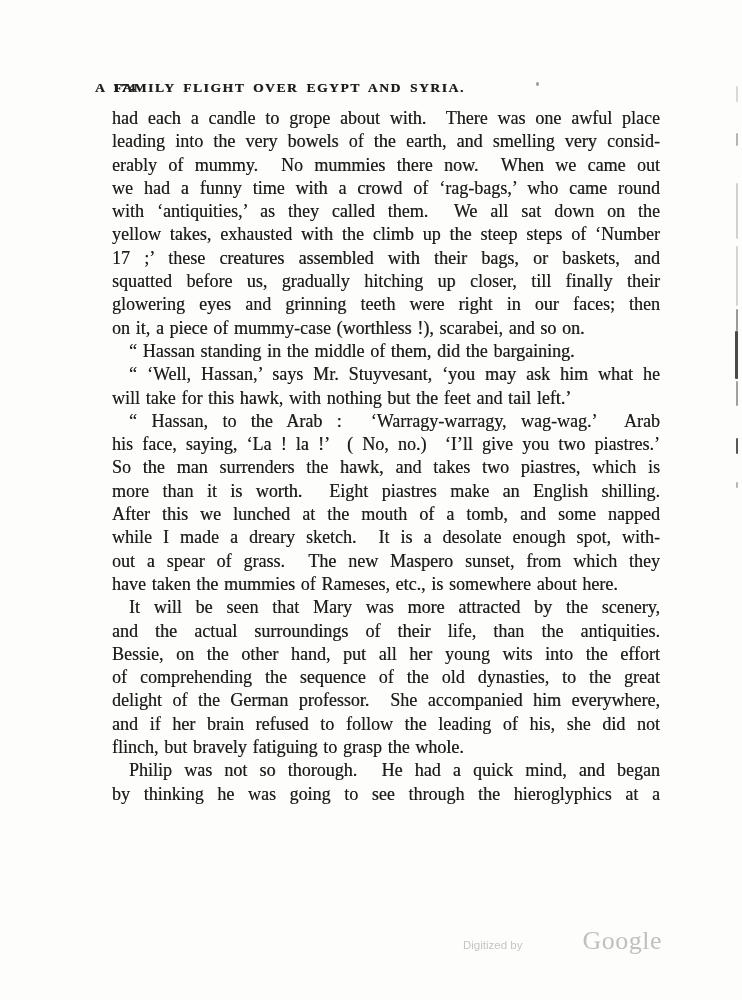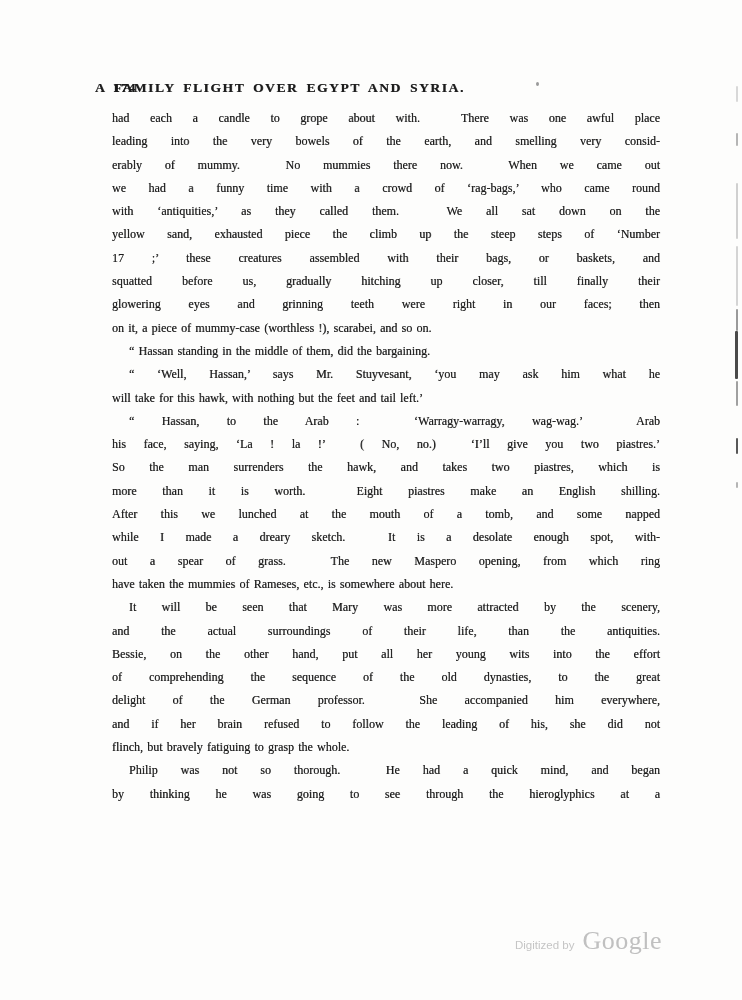--- a/index.html
+++ b/index.html
@@ -27,49 +27,50 @@
     font-size: 13.5px;
     font-weight: bold;
     letter-spacing: 1.6px;
     word-spacing: 3px;
     text-shadow: 0.4px 0 0 rgba(0,0,0,0.6);
   }
   .text-block {
     position: absolute;
     left: 112px; top: 107px;
     width: 548px;
-    font-size: 12px;
+    font-size: 18px;
   }
   .line {
     line-height: 23.3px;
     text-align: justify;
     text-align-last: justify;
     white-space: pre-wrap;
     word-spacing: 1.2px;
     text-shadow: 0.35px 0 0 rgba(0,0,0,0.55);
   }
   .line.no-justify { text-align-last: left; }
   .line.indent { text-indent: 17px; }
   .watermark {
     position: absolute;
     top: 926px; right: 80px;
     display: flex;
     align-items: baseline;
-    gap: 8px;
+    gap: 20px;
   }
   .wm-prefix {
     font-family: "Liberation Sans", sans-serif;
     font-size: 11.5px;
     color: #c5c5c5;
   }
   .wm-brand {
     font-family: "Liberation Serif", serif;
     font-size: 26px;
     letter-spacing: 0.5px;
     color: #c0c0c0;
+    margin-left: 40px;
   }
   .edge-artifact {
     position: absolute;
     left: 736px;
     width: 2px;
     border-radius: 1px;
   }
   .speck {
     position: absolute;
     left: 536px; top: 82px;
@@ -85,41 +86,41 @@
 
 <div class="running-header">A FAMILY FLIGHT OVER EGYPT AND SYRIA.</div>
 
 <div class="text-block" id="text-block">
     <div>
       <div class="line">had each a candle to grope about with.  There was one awful place</div>
       <div class="line">leading into the very bowels of the earth, and smelling very consid-</div>
       <div class="line">erably of mummy.  No mummies there now.  When we came out</div>
       <div class="line">we had a funny time with a crowd of ‘rag-bags,’ who came round</div>
       <div class="line">with ‘antiquities,’ as they called them.  We all sat down on the</div>
-      <div class="line">yellow sand, exhausted piece the climb up the steep steps of ‘Number</div>
+      <div class="line">yellow takes, exhausted with the climb up the steep steps of ‘Number</div>
       <div class="line">17 ;’ these creatures assembled with their bags, or baskets, and</div>
       <div class="line">squatted before us, gradually hitching up closer, till finally their</div>
       <div class="line">glowering eyes and grinning teeth were right in our faces; then</div>
       <div class="line no-justify">on it, a piece of mummy-case (worthless !), scarabei, and so on.</div>
     </div>
     <div>
       <div class="line indent no-justify">“ Hassan standing in the middle of them, did the bargaining.</div>
     </div>
     <div>
       <div class="line indent">“ ‘Well, Hassan,’ says Mr. Stuyvesant, ‘you may ask him what he</div>
       <div class="line no-justify">will take for this hawk, with nothing but the feet and tail left.’</div>
     </div>
     <div>
       <div class="line indent">“ Hassan, to the Arab :  ‘Warragy-warragy, wag-wag.’  Arab</div>
       <div class="line">his face, saying, ‘La ! la !’  ( No, no.)  ‘I’ll give you two piastres.’</div>
       <div class="line">So the man surrenders the hawk, and takes two piastres, which is</div>
       <div class="line">more than it is worth.  Eight piastres make an English shilling.</div>
       <div class="line">After this we lunched at the mouth of a tomb, and some napped</div>
       <div class="line">while I made a dreary sketch.  It is a desolate enough spot, with-</div>
-      <div class="line">out a spear of grass.  The new Maspero opening, from which ring</div>
+      <div class="line">out a spear of grass.  The new Maspero sunset, from which they</div>
       <div class="line no-justify">have taken the mummies of Rameses, etc., is somewhere about here.</div>
     </div>
     <div>
       <div class="line indent">It will be seen that Mary was more attracted by the scenery,</div>
       <div class="line">and the actual surroundings of their life, than the antiquities.</div>
       <div class="line">Bessie, on the other hand, put all her young wits into the effort</div>
       <div class="line">of comprehending the sequence of the old dynasties, to the great</div>
       <div class="line">delight of the German professor.  She accompanied him everywhere,</div>
       <div class="line">and if her brain refused to follow the leading of his, she did not</div>
       <div class="line no-justify">flinch, but bravely fatiguing to grasp the whole.</div>

